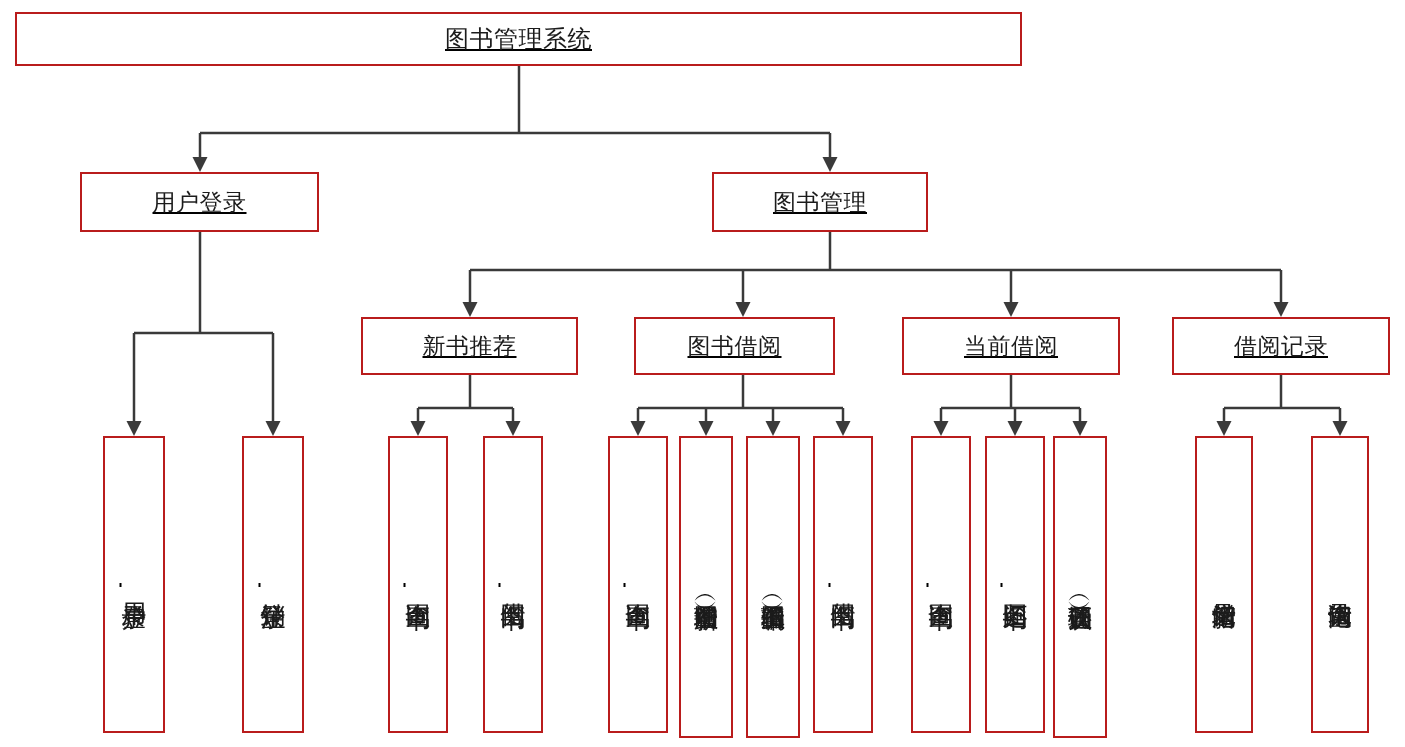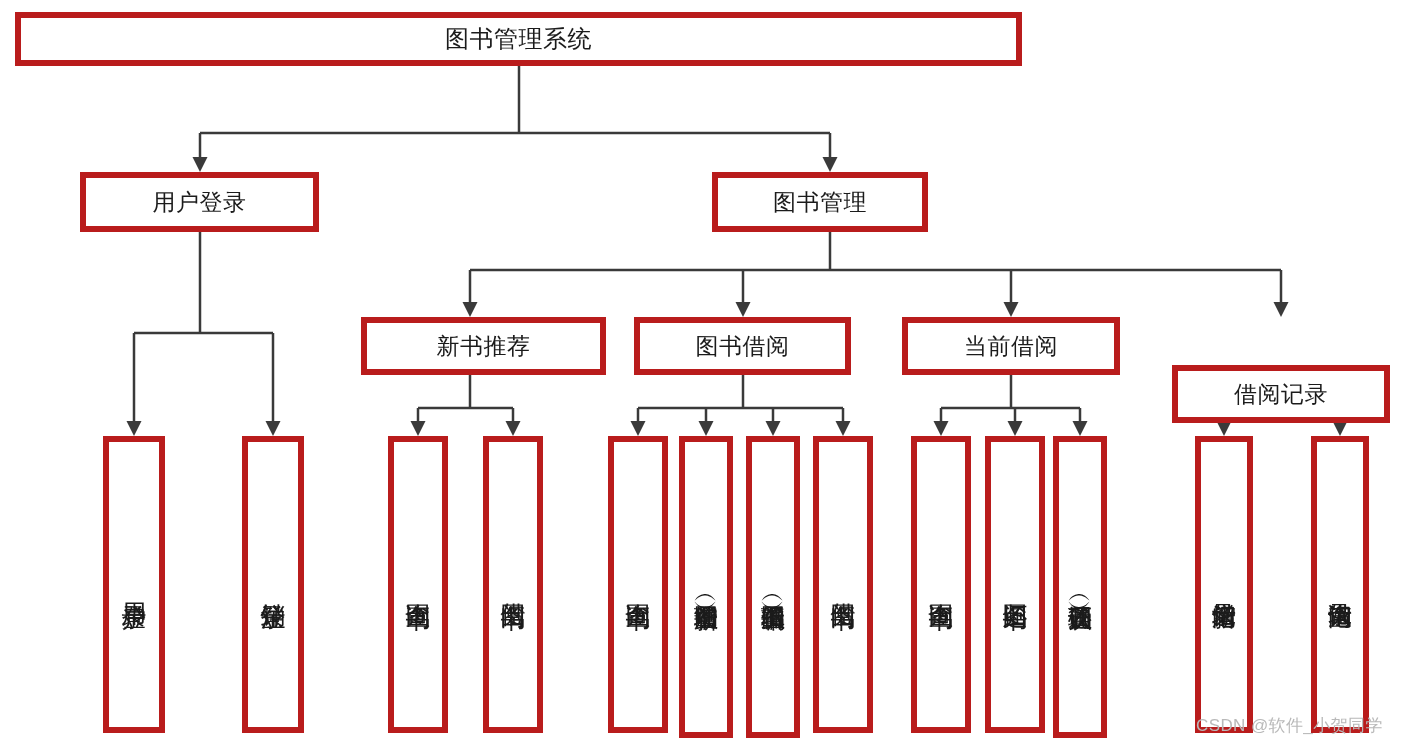--- a/index.html
+++ b/index.html
@@ -22,25 +22,26 @@
     left: 0;
     top: 0;
     width: 1405px;
     height: 747px;
     pointer-events: none;
   }
   .node {
     position: absolute;
     box-sizing: border-box;
     background: #ffffff;
-    border: 6px solid #b91c1c;
+    border: 2px solid #b91c1c;
     display: flex;
     align-items: center;
     justify-content: center;
     overflow: hidden;
+    text-decoration: underline;
   }
   .node .label {
     color: #1b1b1b;
     text-align: center;
     line-height: 1.06;
     white-space: pre;
   }
   .node.horiz .label {
     font-size: 23px;
     letter-spacing: 0.5px;
@@ -132,30 +133,30 @@
   <div id="nodes">
       <div class="node horiz root" style="left: 15px; top: 12px; width: 1007px; height: 54px;">
         <span class="label">图书管理系统</span>
       </div>
       <div class="node horiz" style="left: 80px; top: 172px; width: 239px; height: 60px;">
         <span class="label">用户登录</span>
       </div>
       <div class="node horiz" style="left: 712px; top: 172px; width: 216px; height: 60px;">
         <span class="label">图书管理</span>
       </div>
-      <div class="node horiz" style="left: 361px; top: 317px; width: 245px; height: 58px;">
+      <div class="node horiz" style="left: 361px; top: 317px; width: 217px; height: 58px;">
         <span class="label">新书推荐</span>
       </div>
-      <div class="node horiz" style="left: 634px; top: 317px; width: 217px; height: 58px;">
+      <div class="node horiz" style="left: 634px; top: 317px; width: 201px; height: 58px;">
         <span class="label">图书借阅</span>
       </div>
       <div class="node horiz" style="left: 902px; top: 317px; width: 218px; height: 58px; align-items: center;">
         <span class="label">当前借阅</span>
       </div>
-      <div class="node horiz" style="left: 1172px; top: 317px; width: 218px; height: 58px; margin-top: 48px;">
+      <div class="node horiz" style="left: 1172px; top: 317px; width: 218px; height: 58px;">
         <span class="label">借阅记录</span>
       </div>
       <div class="node vert" style="left: 103px; top: 436px; width: 62px; height: 297px;">
         <span class="label">用户登录</span>
       </div>
       <div class="node vert" style="left: 242px; top: 436px; width: 62px; height: 297px;">
         <span class="label">注销登录</span>
       </div>
       <div class="node vert" style="left: 388px; top: 436px; width: 60px; height: 297px;">
         <span class="label">查询图书</span>
@@ -184,14 +185,13 @@
       <div class="node vert tall" style="left: 1053px; top: 436px; width: 54px; height: 302px;">
         <span class="label">确认归还（管理员）</span>
       </div>
       <div class="node vert tall" style="left: 1195px; top: 436px; width: 58px; height: 297px;">
         <span class="label">新增借阅记录</span>
       </div>
       <div class="node vert tall" style="left: 1311px; top: 436px; width: 58px; height: 297px;">
         <span class="label">查询借阅记录</span>
       </div>
     </div>
-  <div class="watermark" style="left:1196px; top:714px;">CSDN @软件_小贺同学</div>
 </div>
 
 </body></html>

